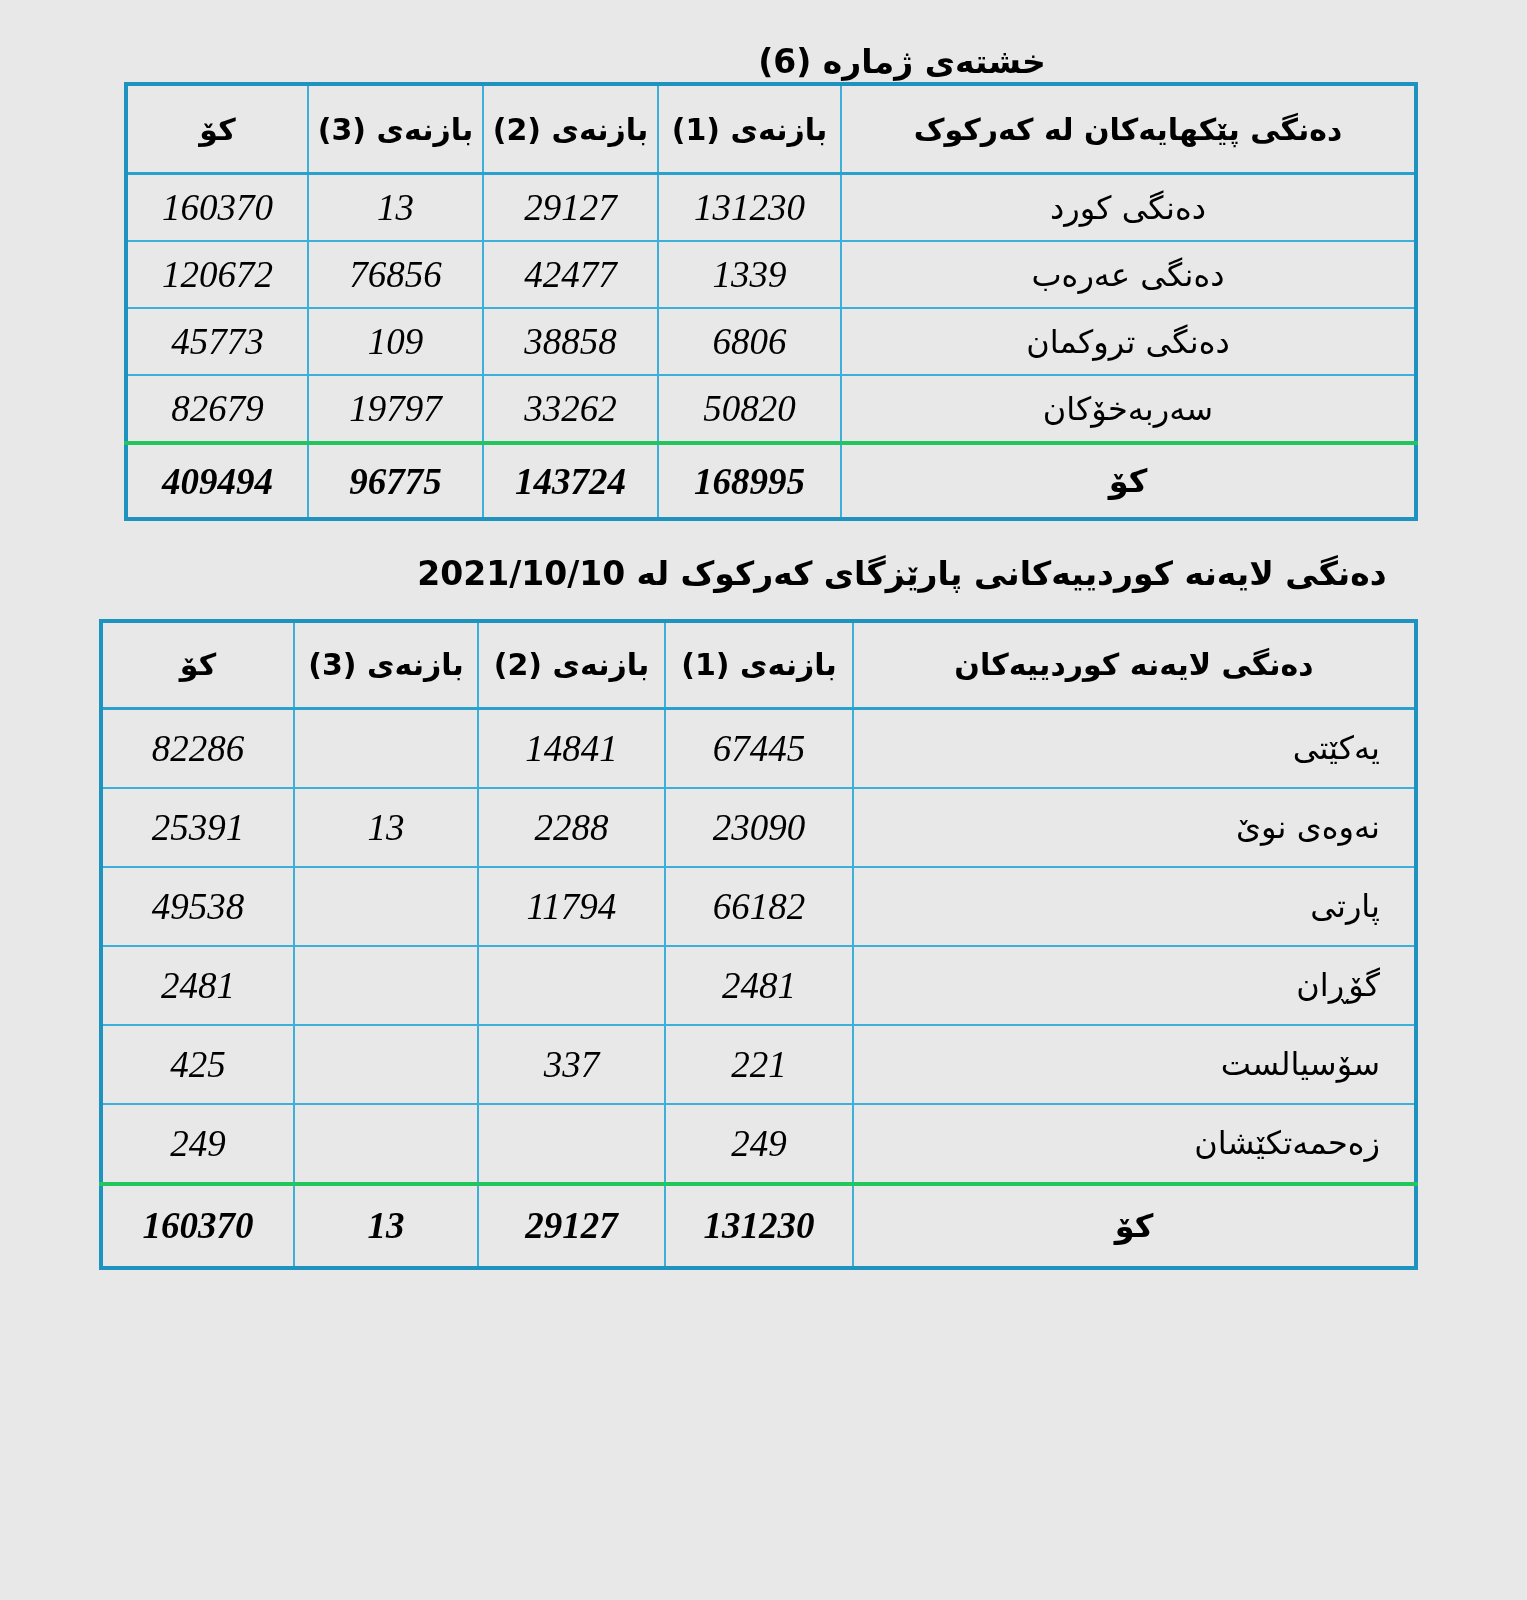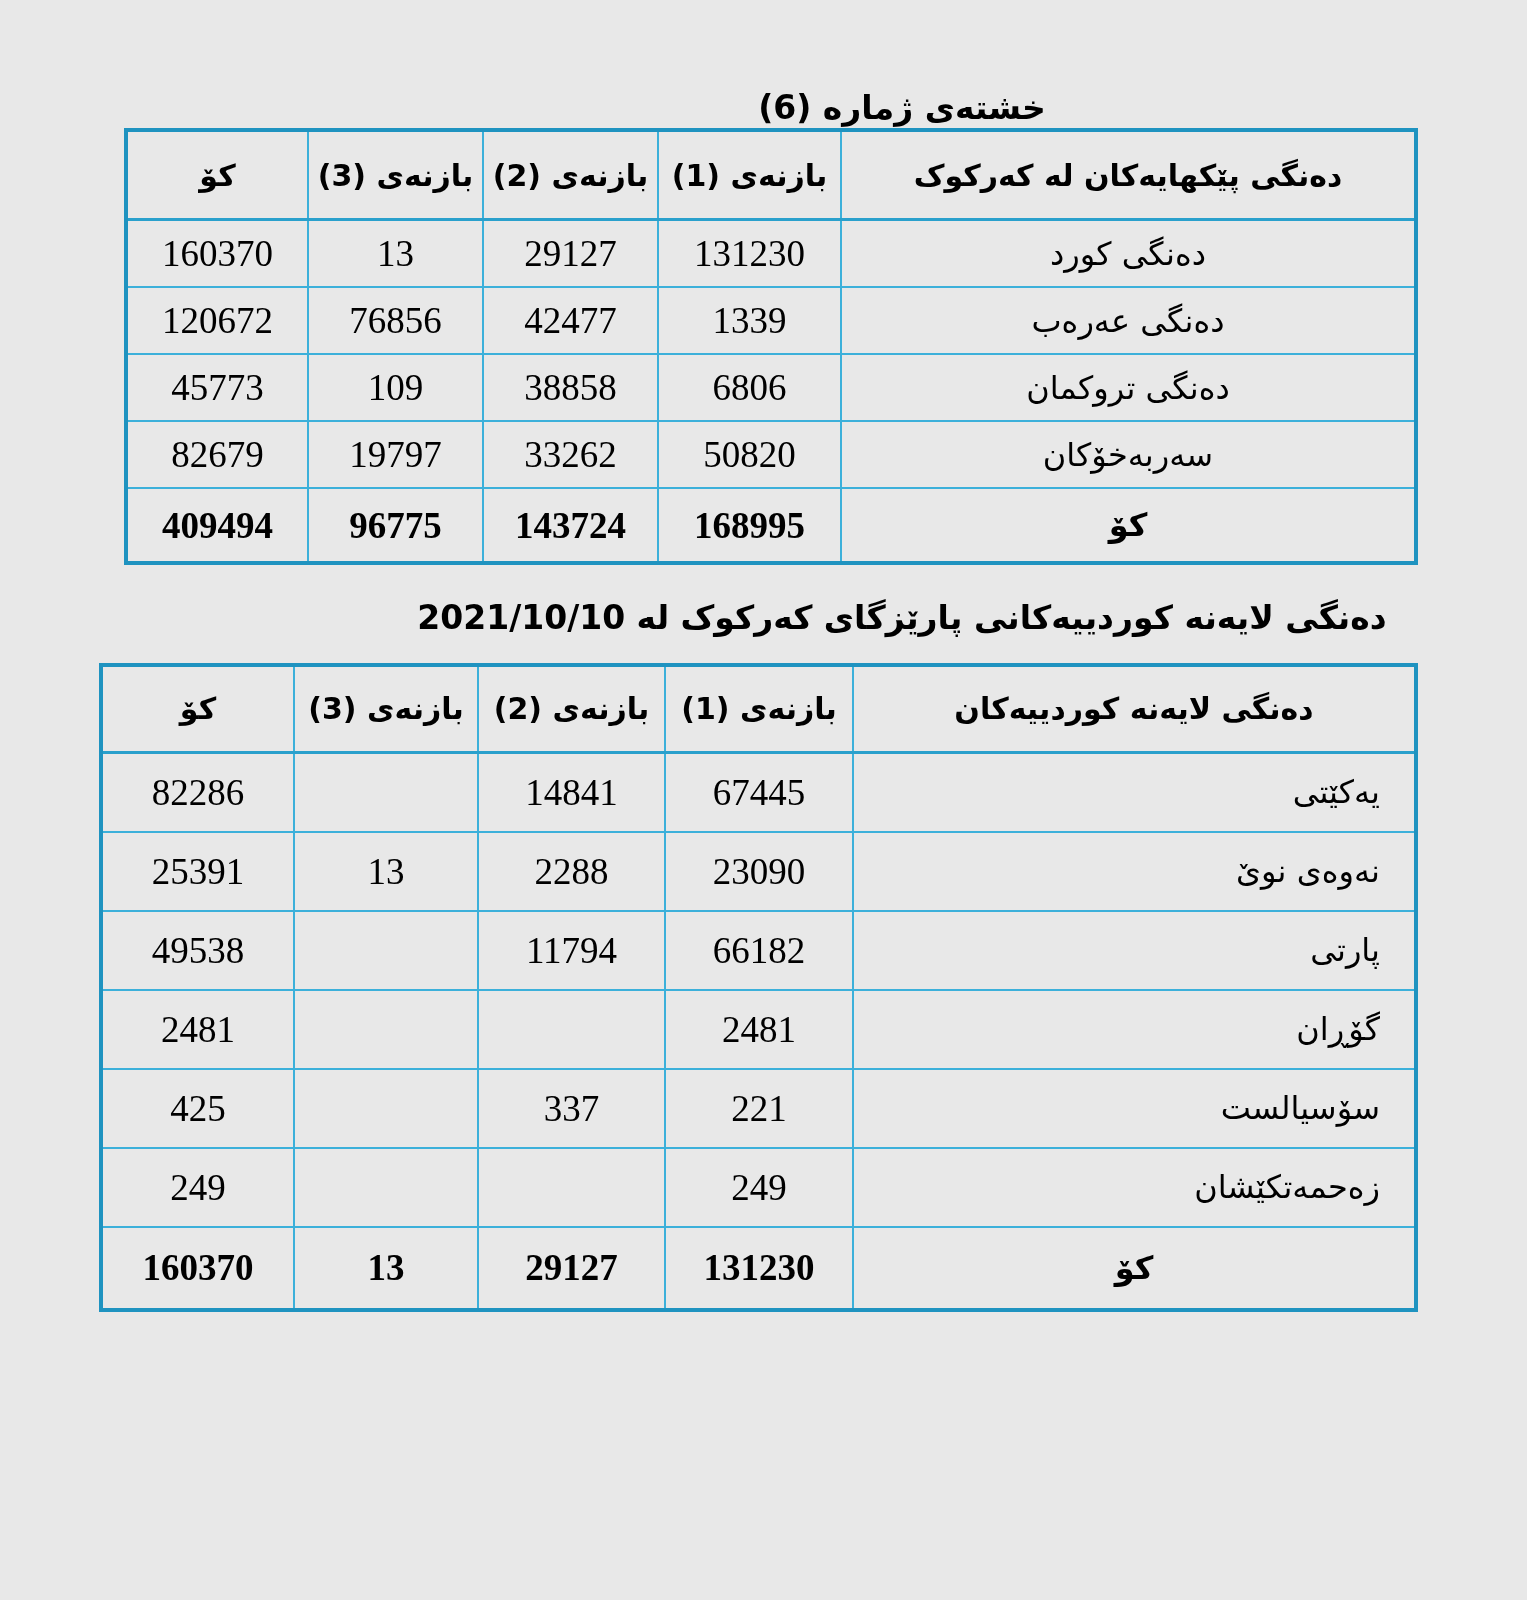--- a/index.html
+++ b/index.html
@@ -8,21 +8,21 @@
     background: #e8e8e8;
     width: 1527px;
     height: 1600px;
     overflow: hidden;
     color: #000;
   }
   .page {
     width: 1250px;
     height: 1600px;
     box-sizing: border-box;
-    padding-top: 88px;
+    padding-top: 42px;
     direction: rtl;
   }
   .title, .subtitle {
     text-align: center;
     font-family: "DejaVu Sans", sans-serif;
     font-weight: bold;
     font-size: 33px;
     line-height: 1.22;
     margin: 0;
   }
@@ -38,21 +38,21 @@
   table.t6 { width: 1290px; margin-right: 109px; }
   table.t7 { width: 1315px; margin-right: 109px; }
   .t th, .t td {
     border: 2px solid #3cb0da;
     text-align: center;
     vertical-align: middle;
     padding: 0;
     overflow: hidden;
   }
   .t thead th { border-bottom: 3px solid #2aa0cc; }
-  .t tr.total td { border-top: 1px solid #22c55e; }
+  .t tr.total td { border-top: 4px solid #22c55e; }
 
   .ar { font-family: "DejaVu Sans", sans-serif; }
   .t thead th {
     font-family: "DejaVu Sans", sans-serif;
     font-weight: bold;
     font-size: 30px;
   }
   .t6 thead th { height: 86px; }
   .t7 thead th { height: 84px; }
 
@@ -65,20 +65,21 @@
     text-align: right;
     padding-left: 10px;
     padding-right: 34px;
   }
   .t7 tbody tr.total td.lbl { text-align: center; padding: 0; }
 
   td.num {
     font-family: "Liberation Serif", "DejaVu Serif", serif;
     font-weight: normal;
     font-size: 37px;
+    font-style: italic;
   }
   .t6 tbody td { height: 65px; }
   .t6 tbody tr.total td { height: 72px; }
   .t7 tbody td { height: 77px; }
   .t7 tbody tr.total td { height: 80px; }
 
   tr.total td.num, tr.total td.lbl { font-weight: bold; }
 </style>
 </head>
 <body>

